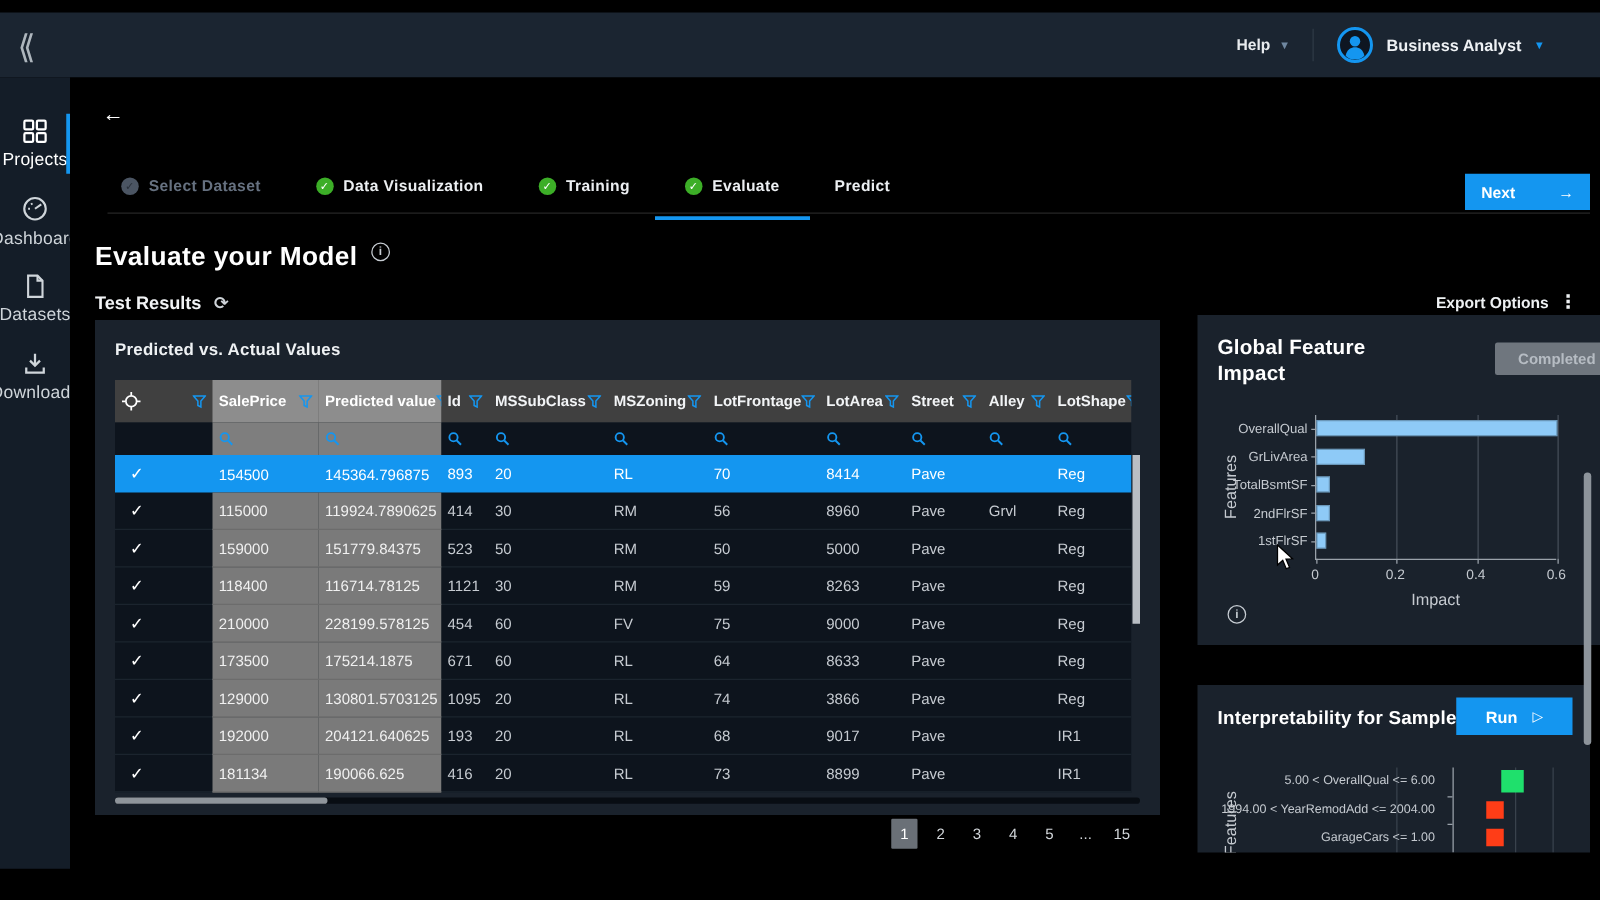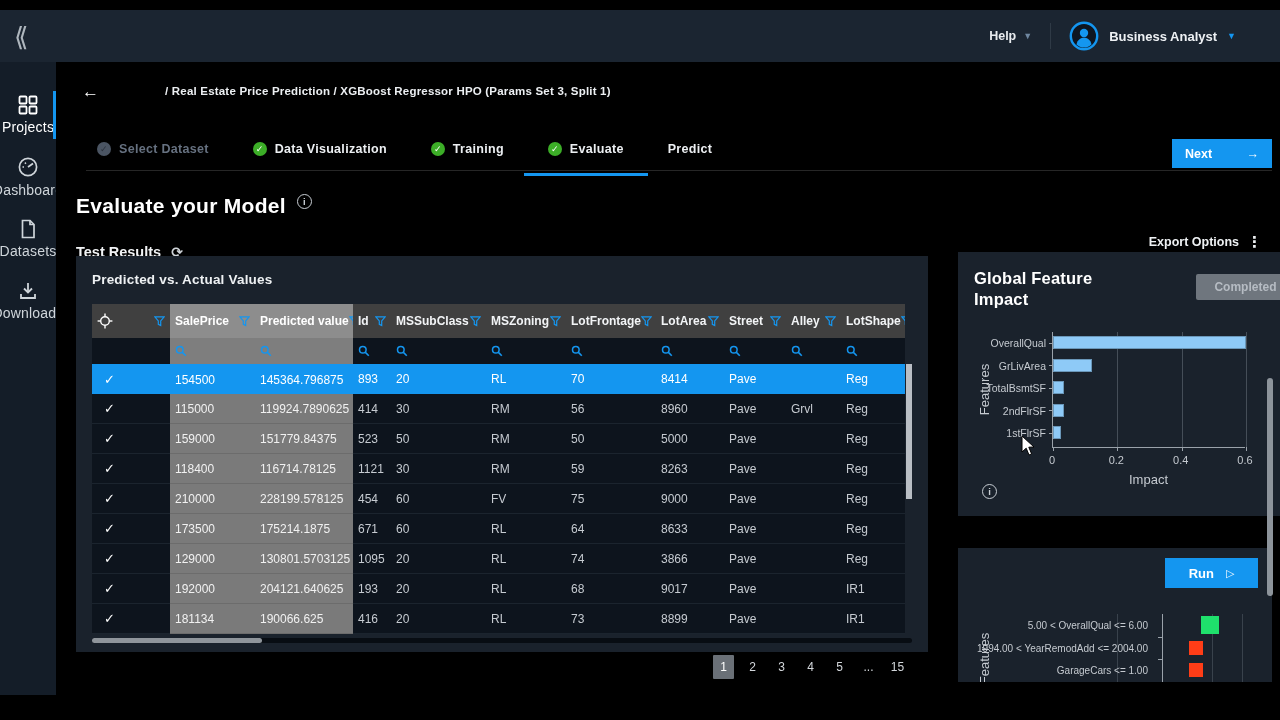--- a/index.html
+++ b/index.html
@@ -39,21 +39,21 @@
   .tab .tick { width:14px; height:14px; border-radius:50%; background:var(--checkgreen); color:#fff; font-size:9px; display:flex; align-items:center; justify-content:center; }
   .tab.muted .tick { background:#4b5563; color:#2b323c; }
   .tab.active::after { content:""; position:absolute; left:50%; transform:translateX(-50%); bottom:-2px; width:124px; height:3px; background:var(--accent); }
   .tab-track { position:absolute; left:30px; right:8px; top:108px; height:1px; background:#262626; }
 
   .next-btn { position:absolute; right:8px; top:77px; width:100px; height:29px; background:var(--accent); border:none; color:#fff; font-size:12.5px; font-weight:700; display:flex; align-items:center; justify-content:space-between; padding:0 13px; cursor:pointer; font-family:inherit; }
 
   .page-title { position:absolute; left:20px; top:132px; display:flex; gap:11px; color:#fff; }
   .page-title h1 { font-size:21px; font-weight:700; letter-spacing:0.3px; }
   .info-icon { width:15px; height:15px; border:1.4px solid #c7cdd3; border-radius:50%; color:#c7cdd3; font-size:9.5px; display:inline-flex; align-items:center; justify-content:center; font-weight:700; cursor:pointer; }
-  .subtitle { position:absolute; left:20px; top:182px; display:flex; align-items:center; gap:10px; color:#f1f3f5; font-size:14.5px; font-weight:700; }
+  .subtitle { position:absolute; left:20px; top:172px; display:flex; align-items:center; gap:10px; color:#f1f3f5; font-size:14.5px; font-weight:700; }
   .refresh-icon { color:#cfd4d9; font-size:14px; cursor:pointer; }
   .export { position:absolute; right:18px; top:172px; display:flex; align-items:center; gap:8px; color:#eef1f3; font-size:12.5px; font-weight:700; cursor:pointer; }
   .kebab { font-size:15px; letter-spacing:0; line-height:1; }
 
   
   .table-card { position:absolute; left:20px; top:194px; width:852px; height:396px; background:#1a222c; }
   .table-title { position:absolute; left:16px; top:16px; font-size:13.5px; font-weight:700; color:#eef1f3; letter-spacing:0.2px; }
   .tgrid { position:absolute; left:16px; top:48px; width:813px; }
   .thead { display:flex; height:34px; background:#404040; }
   .search-row { display:flex; height:26px; background:#0d141d; }
@@ -179,21 +179,20 @@
             <path d="M6 7.5 L10 11.5 L14 7.5" stroke="#cfd5da" stroke-width="1.8" fill="none"></path>
             <path d="M3 13 V17 H17 V13" stroke="#cfd5da" stroke-width="1.8" fill="none"></path>
           </svg>
       </span>
       <span class="lbl">Downloads</span>
     </div>
   </div>
 
   <div class="main">
     <span class="back">←</span>
-    <span class="crumb">/ Real Estate Price Prediction / XGBoost Regressor HPO (Params Set 3, Split 1)</span>
 
     <div class="tab-track"></div>
     <div class="tabs" id="tabs">
   <div class="tab muted ">
     <span class="tick">✓</span>
     <span>Select Dataset</span>
   </div>
   <div class="tab  ">
     <span class="tick">✓</span>
     <span>Data Visualization</span>
@@ -565,20 +564,21 @@
           <span class="xtick-label" style="left:158.33333333333334px">0.2</span>
           <span class="xtick-label" style="left:222.66666666666669px">0.4</span>
           <span class="xtick-label" style="left:287px">0.6</span>
         </div>
       <div class="xaxis-label">Impact</div>
       <div class="yaxis-label">Features</div>
       <span class="info-icon">i</span>
     </div>
 
     <div class="panel interp-panel">
+      <div class="panel-title">Interpretability for Sample</div>
       <button class="run-btn">
         <span>Run</span>
         <span class="tri">▷</span>
       </button>
       <div id="interpChart">
           <div class="interp-axis"></div>
           <div class="interp-grid" style="left:159px"></div>
           <div class="interp-grid" style="left:254px"></div>
           <div class="interp-grid" style="left:284px"></div>
           <div class="interp-tick" style="top:88.5px"></div>

